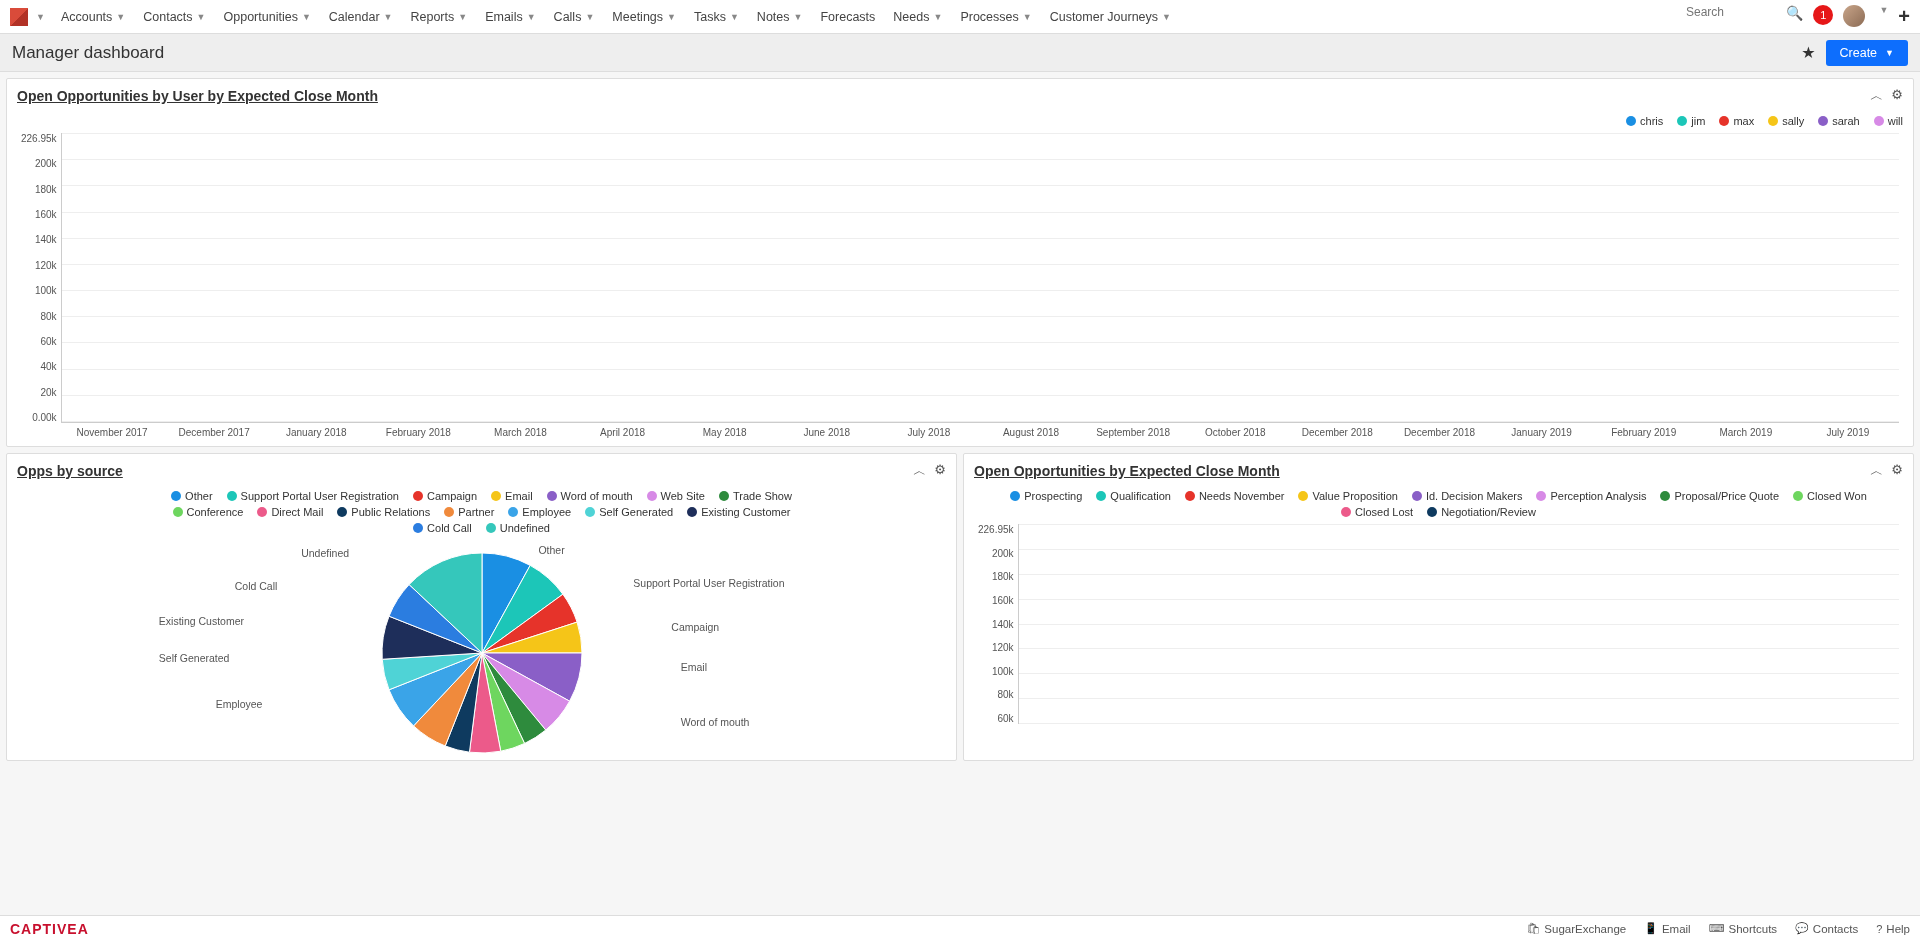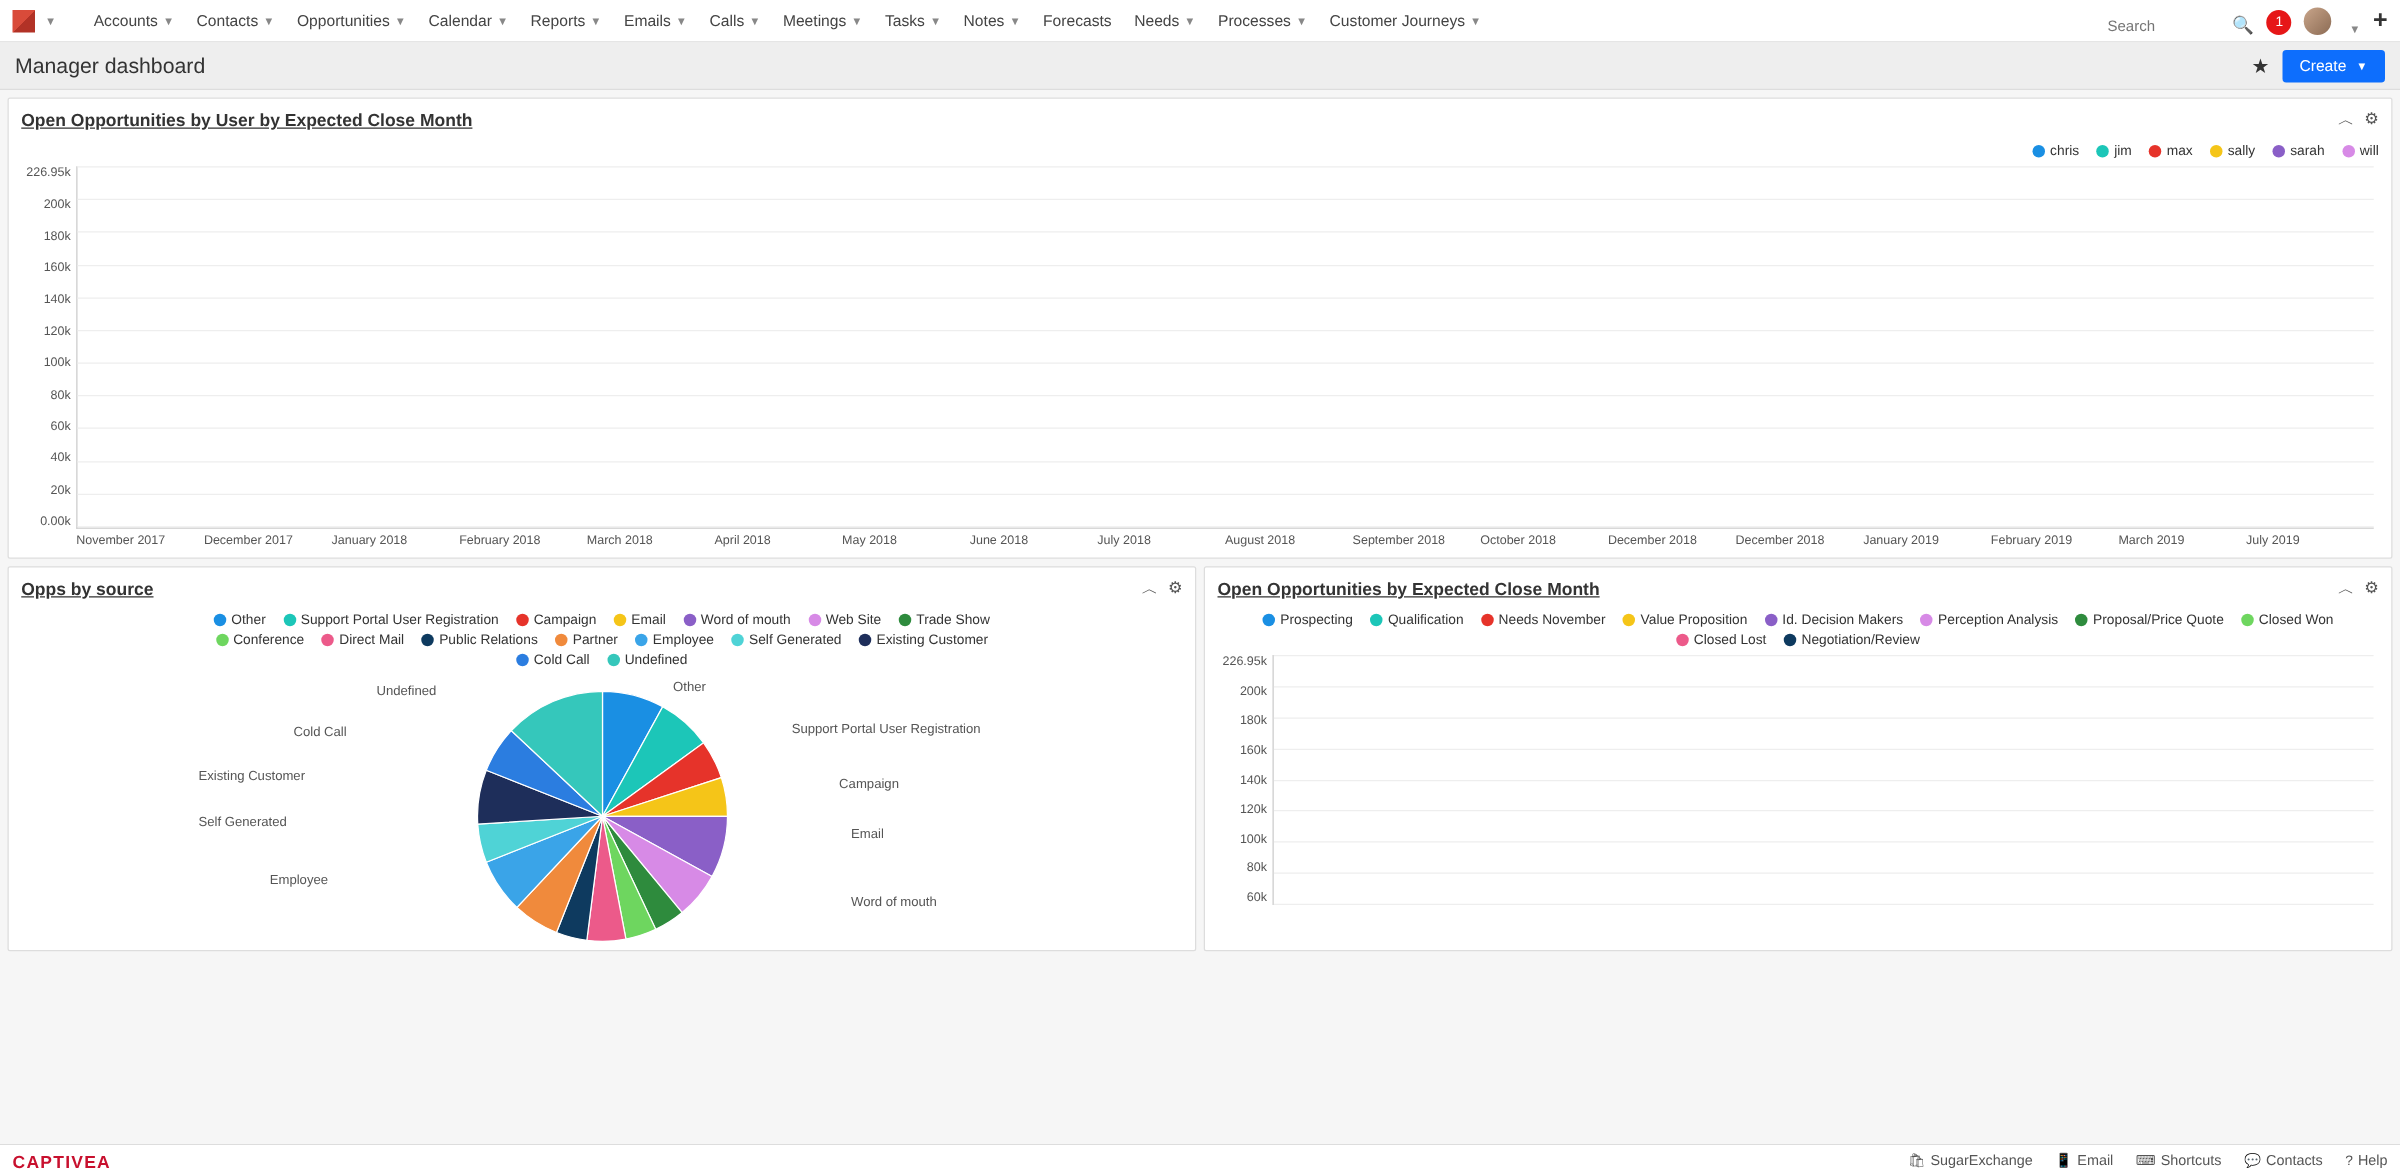--- a/index.html
+++ b/index.html
@@ -1,24 +1,24 @@
 <!DOCTYPE html>
 <html><head>
 <meta charset="utf-8">
 <style>
 * { margin:0; padding:0; box-sizing:border-box; font-family:"Helvetica Neue",Arial,sans-serif; }
 body { background:#f6f6f6; font-size:12px; color:#333; }
 
 
 .topnav { background:#fff; height:34px; display:flex; align-items:center; padding:0 10px; border-bottom:1px solid #ddd; }
 .cube-icon { width:18px; height:18px; background:linear-gradient(135deg,#d94b3a 50%,#b23226 50%); margin-right:4px; transform:rotate(0deg); }
-.nav-items { display:flex; align-items:center; gap:2px; margin-left:22px; }
+.nav-items { display:flex; align-items:center; gap:2px; margin-left:8px; }
 .nav-item { display:flex; align-items:center; padding:0 8px; height:34px; cursor:pointer; font-size:12.5px; color:#444;}
 .caret { margin-left:4px; font-size:9px; color:#888; }
-.nav-right { margin-left:auto; display:flex; align-items:flex-end; gap:10px; }
+.nav-right { margin-left:auto; display:flex; align-items:flex-start; gap:10px; }
 .search-input { border:none; outline:none; font-size:12px; width:90px; color:#888; }
 .search-icon { font-size:14px; cursor:pointer; font-weight:bold;}
 .red-badge { background:#e61718; color:#fff; width:20px; height:20px; border-radius:50%; display:flex; align-items:center; justify-content:center; font-size:11px; }
 .avatar { width:22px; height:22px; border-radius:50%; background:linear-gradient(135deg,#c9a58a,#8b6b54); }
 .plus-icon { font-size:20px; font-weight:bold; cursor:pointer; }
 
 
 .titlebar { background:#eee; height:38px; display:flex; align-items:center; padding:0 12px; border-bottom:1px solid #ddd; }
 .title-text { font-size:17px; color:#333; }
 .titlebar-right { margin-left:auto; display:flex; align-items:center; gap:10px; }
@@ -46,21 +46,21 @@
 
 .chart1-wrap { padding:0 14px 8px; }
 .chart1 { display:flex; height:290px; }
 .yaxis { display:flex; flex-direction:column; justify-content:space-between; align-items:flex-end; font-size:10px; color:#555; padding-right:4px;}
 .plot1 { flex:1; position:relative; border-left:1px solid #ccc; border-bottom:1px solid #ccc; display:flex; align-items:flex-end; justify-content:space-around;}
 .gridlines { position:absolute; inset:0; display:flex; flex-direction:column; justify-content:space-between; pointer-events:none;}
 .gl { border-top:1px solid #eee; height:0;}
 .barcol { display:flex; flex-direction:column-reverse; width:40px; z-index:1;}
 .seg { width:100%; }
 .xaxis { display:flex; justify-content:space-around; font-size:10px; color:#555; padding-top:4px; padding-left:40px;}
-.xlabel { width:40px; text-align:left; white-space:nowrap; flex:1;}
+.xlabel { width:40px; text-align:center; white-space:nowrap; flex:1;}
 
 
 .pie-body { display:flex; align-items:center; justify-content:center; padding:6px 10px 0; position:relative; height:220px; overflow:hidden;}
 .pie-label { position:absolute; font-size:10.5px; color:#555; }
 
 
 .chart3-wrap { padding:0 14px 0; }
 .chart3 { display:flex; height:200px; }
 .plot3 { flex:1; position:relative; border-left:1px solid #ccc; display:flex; align-items:flex-end; justify-content:space-around; overflow:hidden;}
 .barcol3 { display:flex; flex-direction:column-reverse; width:34px; z-index:1;}

